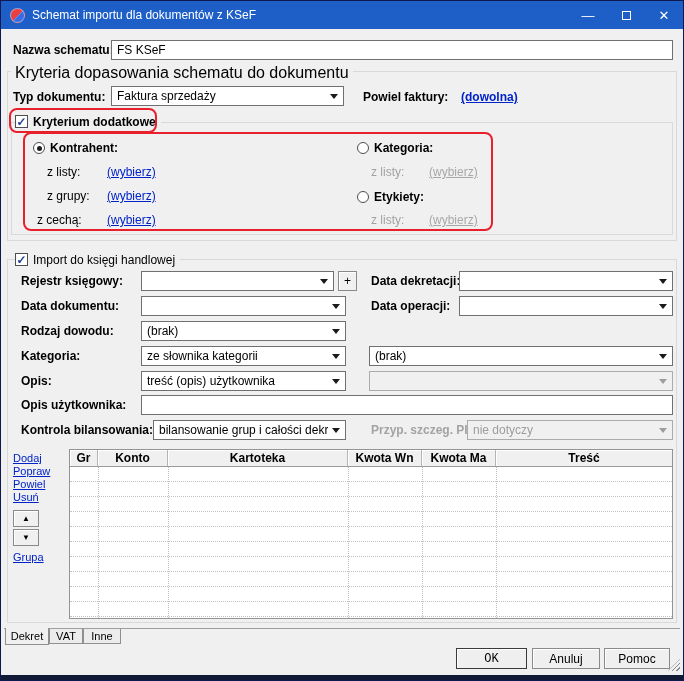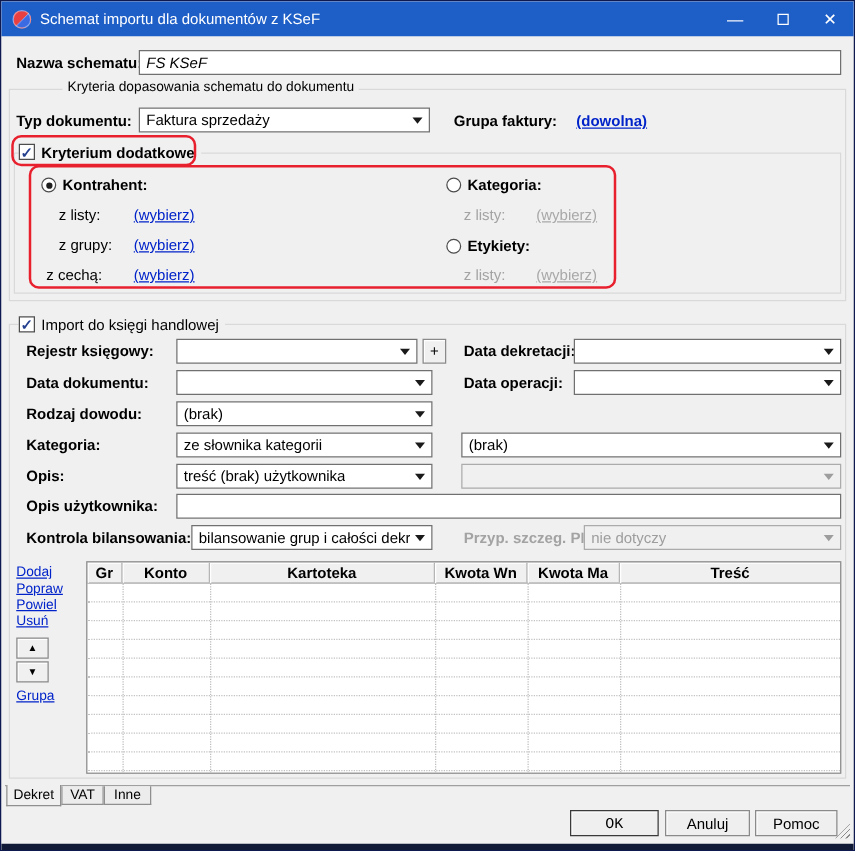--- a/index.html
+++ b/index.html
@@ -21,21 +21,21 @@
   .tb-btn { width:38px; height:100%; display:flex; align-items:center; justify-content:center;
     color:#fff; font-size:13px; cursor:pointer; }
   .max-box { width:9px; height:9px; border:1px solid #fff; display:inline-block; }
   
   .lbl { position:absolute; white-space:nowrap; font-size:12px; line-height:14px; }
   .bold { font-weight:bold; }
   .dis { color:#a3a3a3; }
   .link { color:#0023c9; text-decoration:underline; cursor:pointer; }
   .link.dis { color:#a8a8a8; }
   .groupbox { position:absolute; border:1px solid #d9d9d9; background:transparent; }
-  .group-title { position:absolute; background:#f0f0f0; padding:0 4px; white-space:nowrap; font-size:11px;margin-left:39px; }
+  .group-title { position:absolute; background:#f0f0f0; padding:0 4px; white-space:nowrap; font-size:16px; }
   .txt { position:absolute; height:20px; border:1px solid #707070; background:#fff;
     font-family:"Liberation Sans", sans-serif; font-size:12px; padding:0 5px; }
   .combo { position:absolute; height:20px; background:#fff; border:1px solid #707070; cursor:pointer; }
   .combo-text { position:absolute; left:5px; top:2px; font-size:12px; white-space:nowrap; overflow:hidden; max-width:calc(100% - 22px); }
   .combo-arrow { position:absolute; right:5px; top:7px; width:0; height:0;
     border-left:4px solid transparent; border-right:4px solid transparent; border-top:5px solid #1a1a1a; }
   .combo.disabled { background:#f0f0f0; border-color:#ababab; }
   .combo.disabled .combo-text { color:#9d9d9d; }
   .combo.disabled .combo-arrow { border-top-color:#9d9d9d; }
   .cbrow { position:absolute; display:flex; align-items:center; gap:5px; height:17px;
@@ -89,31 +89,31 @@
     <div class="tb-btns">
       <span class="tb-btn">—</span>
       <span class="tb-btn">
           <span class="max-box"></span>
         </span>
       <span class="tb-btn">✕</span>
     </div>
   </div>
 
   <span class="lbl bold" style="left:12px;top:42px">Nazwa schematu:</span>
-  <input class="txt" style="left: 110px; top: 39px; width: 562px; font-style: italic;" value="FS KSeF">
+  <input class="txt" style="left: 110px; top: 39px; width: 562px;" value="FS KSeF">
 
   <div class="groupbox" style="left:6px;top:70px;width:670px;height:170px"></div>
   <span class="group-title" style="left:10px;top:63px">Kryteria dopasowania schematu do dokumentu</span>
 
   <span class="lbl bold" style="left:12px;top:89px">Typ dokumentu:</span>
   <div class="combo" style="left:110px;top:85px;width:233px">
     <span class="combo-text">Faktura sprzedaży</span>
     <span class="combo-arrow"></span>
   </div>
-  <span class="lbl bold" style="left:362px;top:89px">Grupa faktury:</span>
+  <span class="lbl bold" style="left:362px;top:89px">Powiel faktury:</span>
   <span class="lbl link bold" style="left:460px;top:89px">(dowolna)</span>
 
   <div class="groupbox" style="left:10px;top:121px;width:662px;height:113px"></div>
   <span class="cbrow" style="left:14px;top:112px">
     <span class="cb-box">
         <span class="cb-mark">✓</span>
       </span>
     <span class="bold">Kryterium dodatkowe</span>
   </span>
 
@@ -190,21 +190,21 @@
     <span class="combo-text">ze słownika kategorii</span>
     <span class="combo-arrow"></span>
   </div>
   <div class="combo" style="left:368px;top:345px;width:304px">
     <span class="combo-text">(brak)</span>
     <span class="combo-arrow"></span>
   </div>
 
   <span class="lbl bold" style="left:20px;top:373px">Opis:</span>
   <div class="combo" style="left:140px;top:370px;width:205px">
-    <span class="combo-text">treść (brak) użytkownika</span>
+    <span class="combo-text">treść (opis) użytkownika</span>
     <span class="combo-arrow"></span>
   </div>
   <div class="combo disabled" style="left:368px;top:370px;width:304px">
     <span class="combo-text"></span>
     <span class="combo-arrow"></span>
   </div>
 
   <span class="lbl bold" style="left:20px;top:397px">Opis użytkownika:</span>
   <input class="txt" style="left: 140px; top: 394px; width: 532px;" value="">
 

